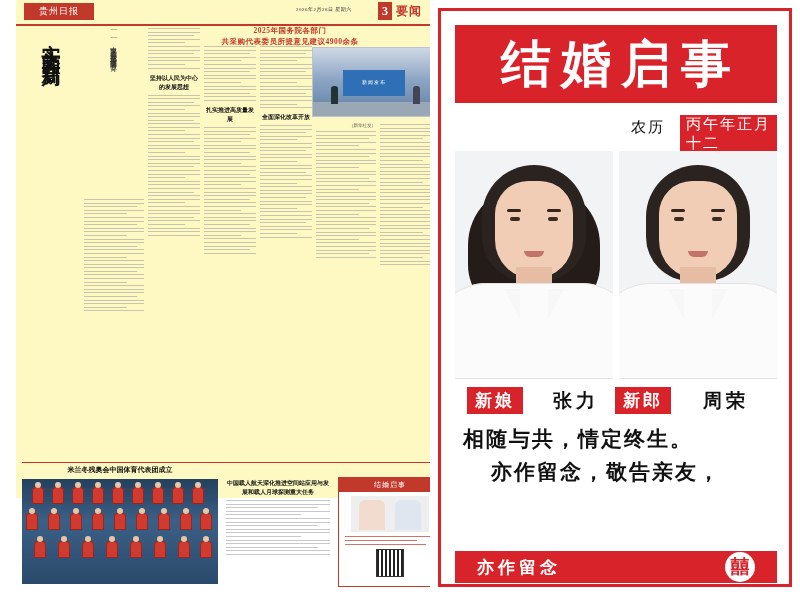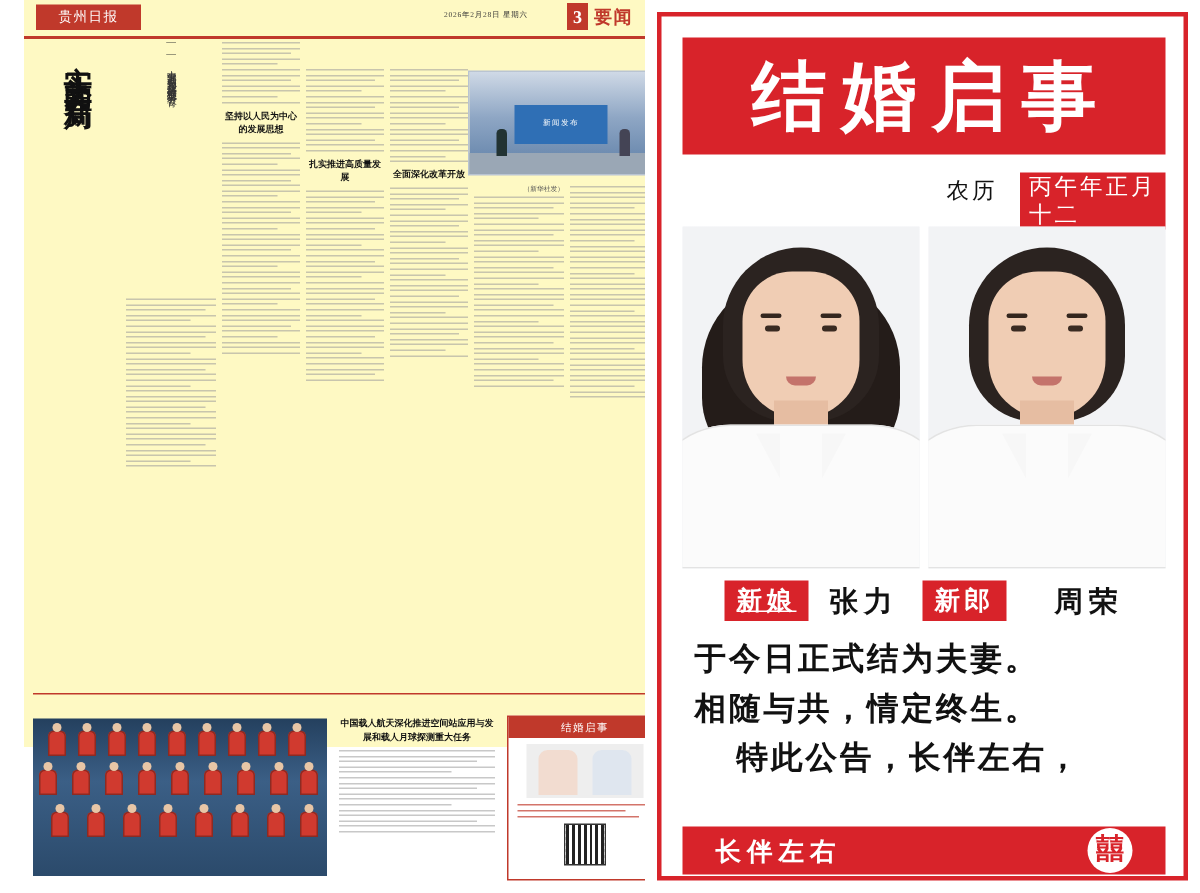--- a/index.html
+++ b/index.html
@@ -87,21 +87,21 @@
   .ph .mouth{position:absolute;top:100px;left:50%;margin-left:-10px;width:20px;height:6px;border-radius:0 0 10px 10px;background:#c4736b;}
   .ph .neck{position:absolute;left:50%;top:116px;transform:translateX(-50%);width:36px;height:26px;background:#e6bda2;}
   .ph .shirt{position:absolute;left:50%;bottom:0;transform:translateX(-50%);width:210px;height:96px;border-radius:58px 58px 0 0;background:#fbfbfb;box-shadow:0 0 0 1px #e3e3e3 inset;}
   .ph .collarL,.ph .collarR{position:absolute;bottom:60px;width:0;height:0;border-style:solid;}
   .ph .collarL{left:50%;margin-left:-30px;border-width:0 16px 30px 0;border-color:transparent #f7f7f7 transparent transparent;}
   .ph .collarR{left:50%;margin-left:14px;border-width:0 0 30px 16px;border-color:transparent transparent transparent #f7f7f7;}
   .ph .hairlong{position:absolute;left:50%;top:34px;transform:translateX(-50%);width:132px;height:130px;border-radius:60px 60px 50px 50px;background:#241c19;z-index:0;}
 
   .names{position:absolute;left:14px;top:376px;width:322px;height:26px;}
   .tag{position:absolute;top:0;background:#d8232a;color:#fff;font-size:17px;font-weight:bold;letter-spacing:3px;padding:2px 8px;}
-  .tag.bride{left:28px;text-decoration:underline;}
+  .tag.bride{left:12px;}
   .tag.groom{left:160px;}
   .nm{position:absolute;top:1px;font-size:19px;font-weight:bold;color:#111;letter-spacing:4px;}
   .nm.bride{left:98px;}
   .nm.groom{left:248px;text-align:right;}
 
   .body-text{position:absolute;left:22px;top:412px;width:310px;color:#111;font-size:21px;line-height:33px;letter-spacing:2px;font-weight:bold;}
   .body-text .l2{margin-left:0;}
   .body-text .l3{margin-left:28px;}
 
   .footer{position:absolute;left:14px;top:540px;width:322px;height:32px;background:#d8232a;display:flex;align-items:center;justify-content:space-between;padding:0 22px;box-sizing:border-box;}
@@ -220,20 +220,24 @@
             <div class="fl"></div>
             <div class="fl m"></div>
             <div class="fl"></div>
           <div class="fl s"></div>
             <div class="fl"></div>
             <div class="fl"></div>
             <div class="fl"></div>
         </div>
       </div>
 
+      <div class="banner">
+        <div class="banner-title">2025年国务院各部门</div>
+        <div class="banner-title">共采购代表委员所提意见建议4900余条</div>
+      </div>
 
       <div class="photo">
         <div class="floor"></div>
         <div class="screen">
           <div class="screen-txt">新闻发布</div>
         </div>
         <div class="p1"></div>
         <div class="p2"></div>
       </div>
 
@@ -524,20 +528,21 @@
               <span class="head"></span>
             </div>
           <div class="seat" style="left:156px;">
               <span class="head"></span>
             </div>
           <div class="seat" style="left:178px;">
               <span class="head"></span>
             </div>
         </div>
       </div>
+      <div class="b-title" style="position:absolute;left:0;top:2px;width:196px;">米兰冬残奥会中国体育代表团成立</div>
 
       <div class="b-col2">
         <div class="t">中国载人航天深化推进空间站应用与发展和载人月球探测重大任务</div>
         <div class="fake-lines">
           <div class="fl"></div>
             <div class="fl"></div>
             <div class="fl m"></div>
             <div class="fl"></div>
           <div class="fl s"></div>
             <div class="fl"></div>
@@ -617,27 +622,26 @@
       </div>
 
       <div class="names">
         <div class="tag bride">新娘</div>
         <div class="nm bride">张力</div>
         <div class="tag groom">新郎</div>
         <div class="nm groom">周荣</div>
       </div>
 
       <div class="body-text">
-        <div class="l1">于今日正式结为夫妻。</div>
         <div class="l2">相随与共，情定终生。</div>
-        <div class="l3">特此公告，长伴左右，</div>
+        <div class="l3">亦作留念，敬告亲友，</div>
       </div>
 
       <div class="footer">
-        <div class="f-txt">长伴左右</div>
+        <div class="f-txt">亦作留念</div>
         <div class="seal">
           <span class="sx">囍</span>
         </div>
       </div>
 
     </div>
   </div>
 
 </div>
 

